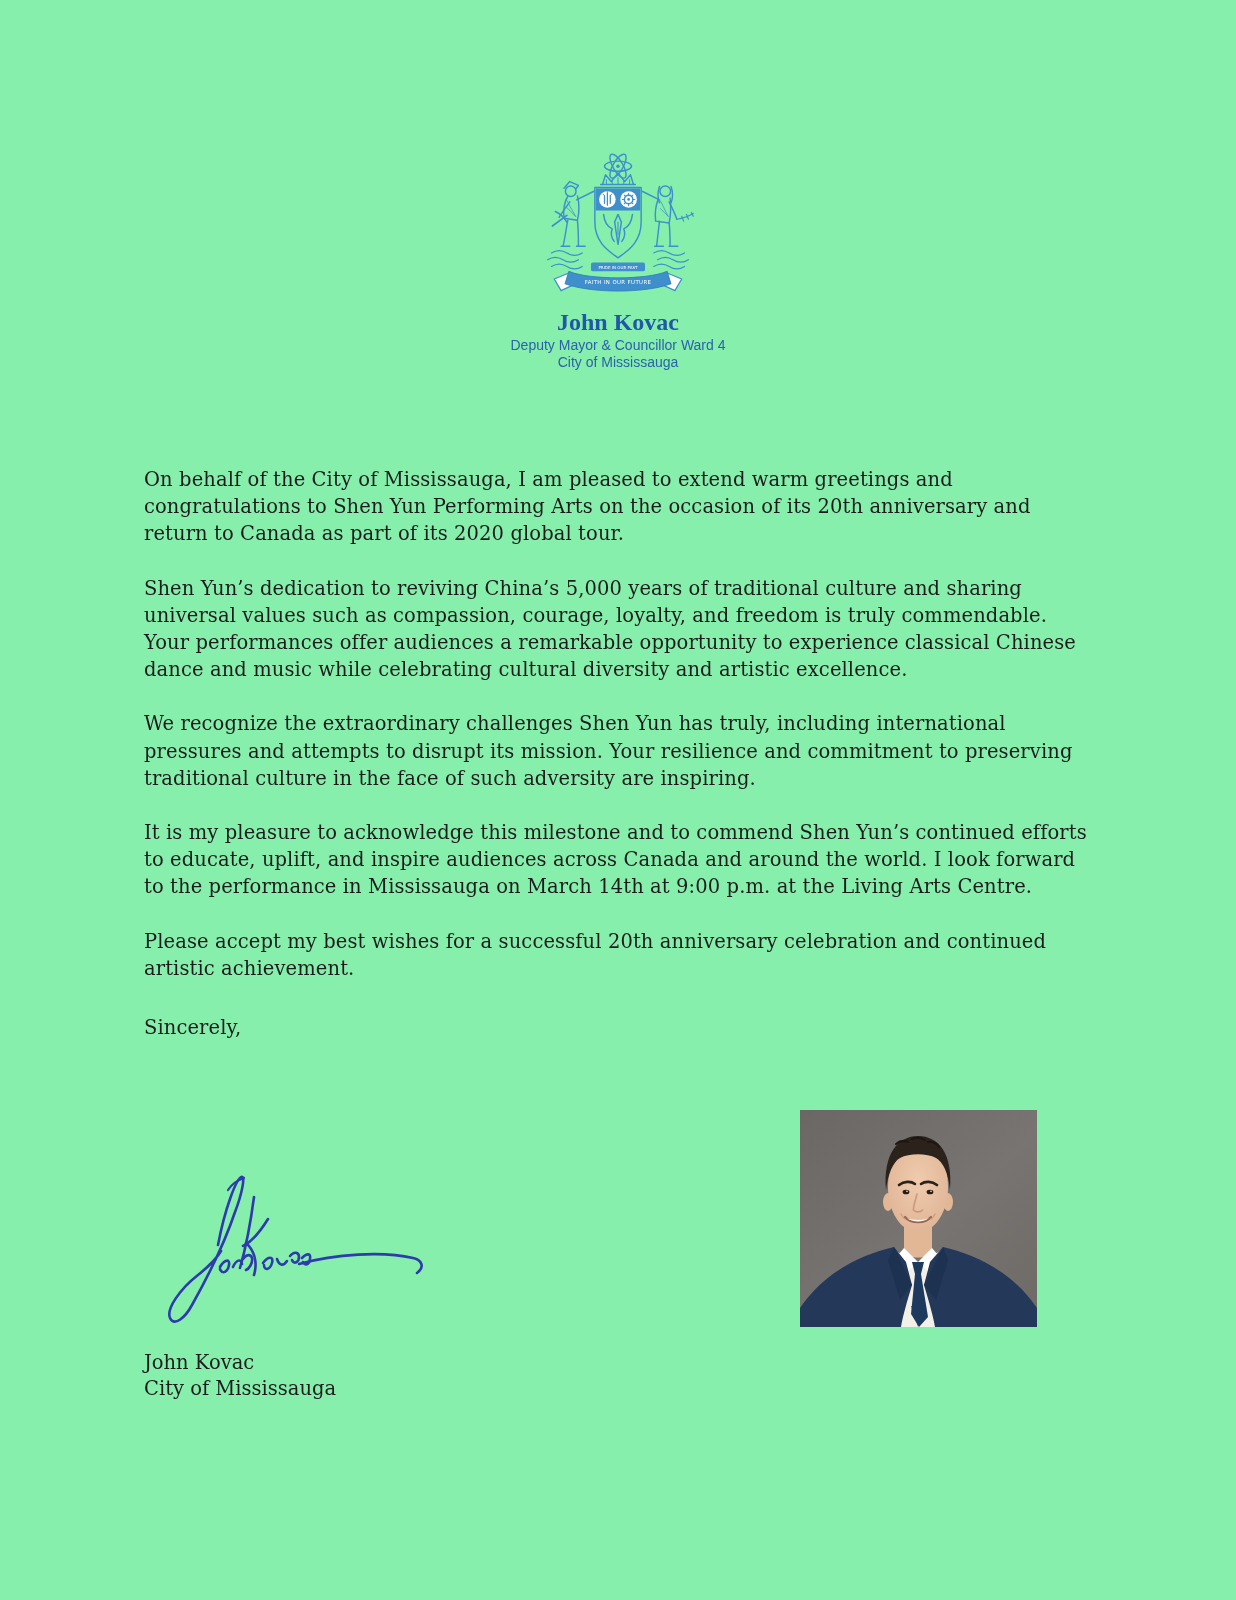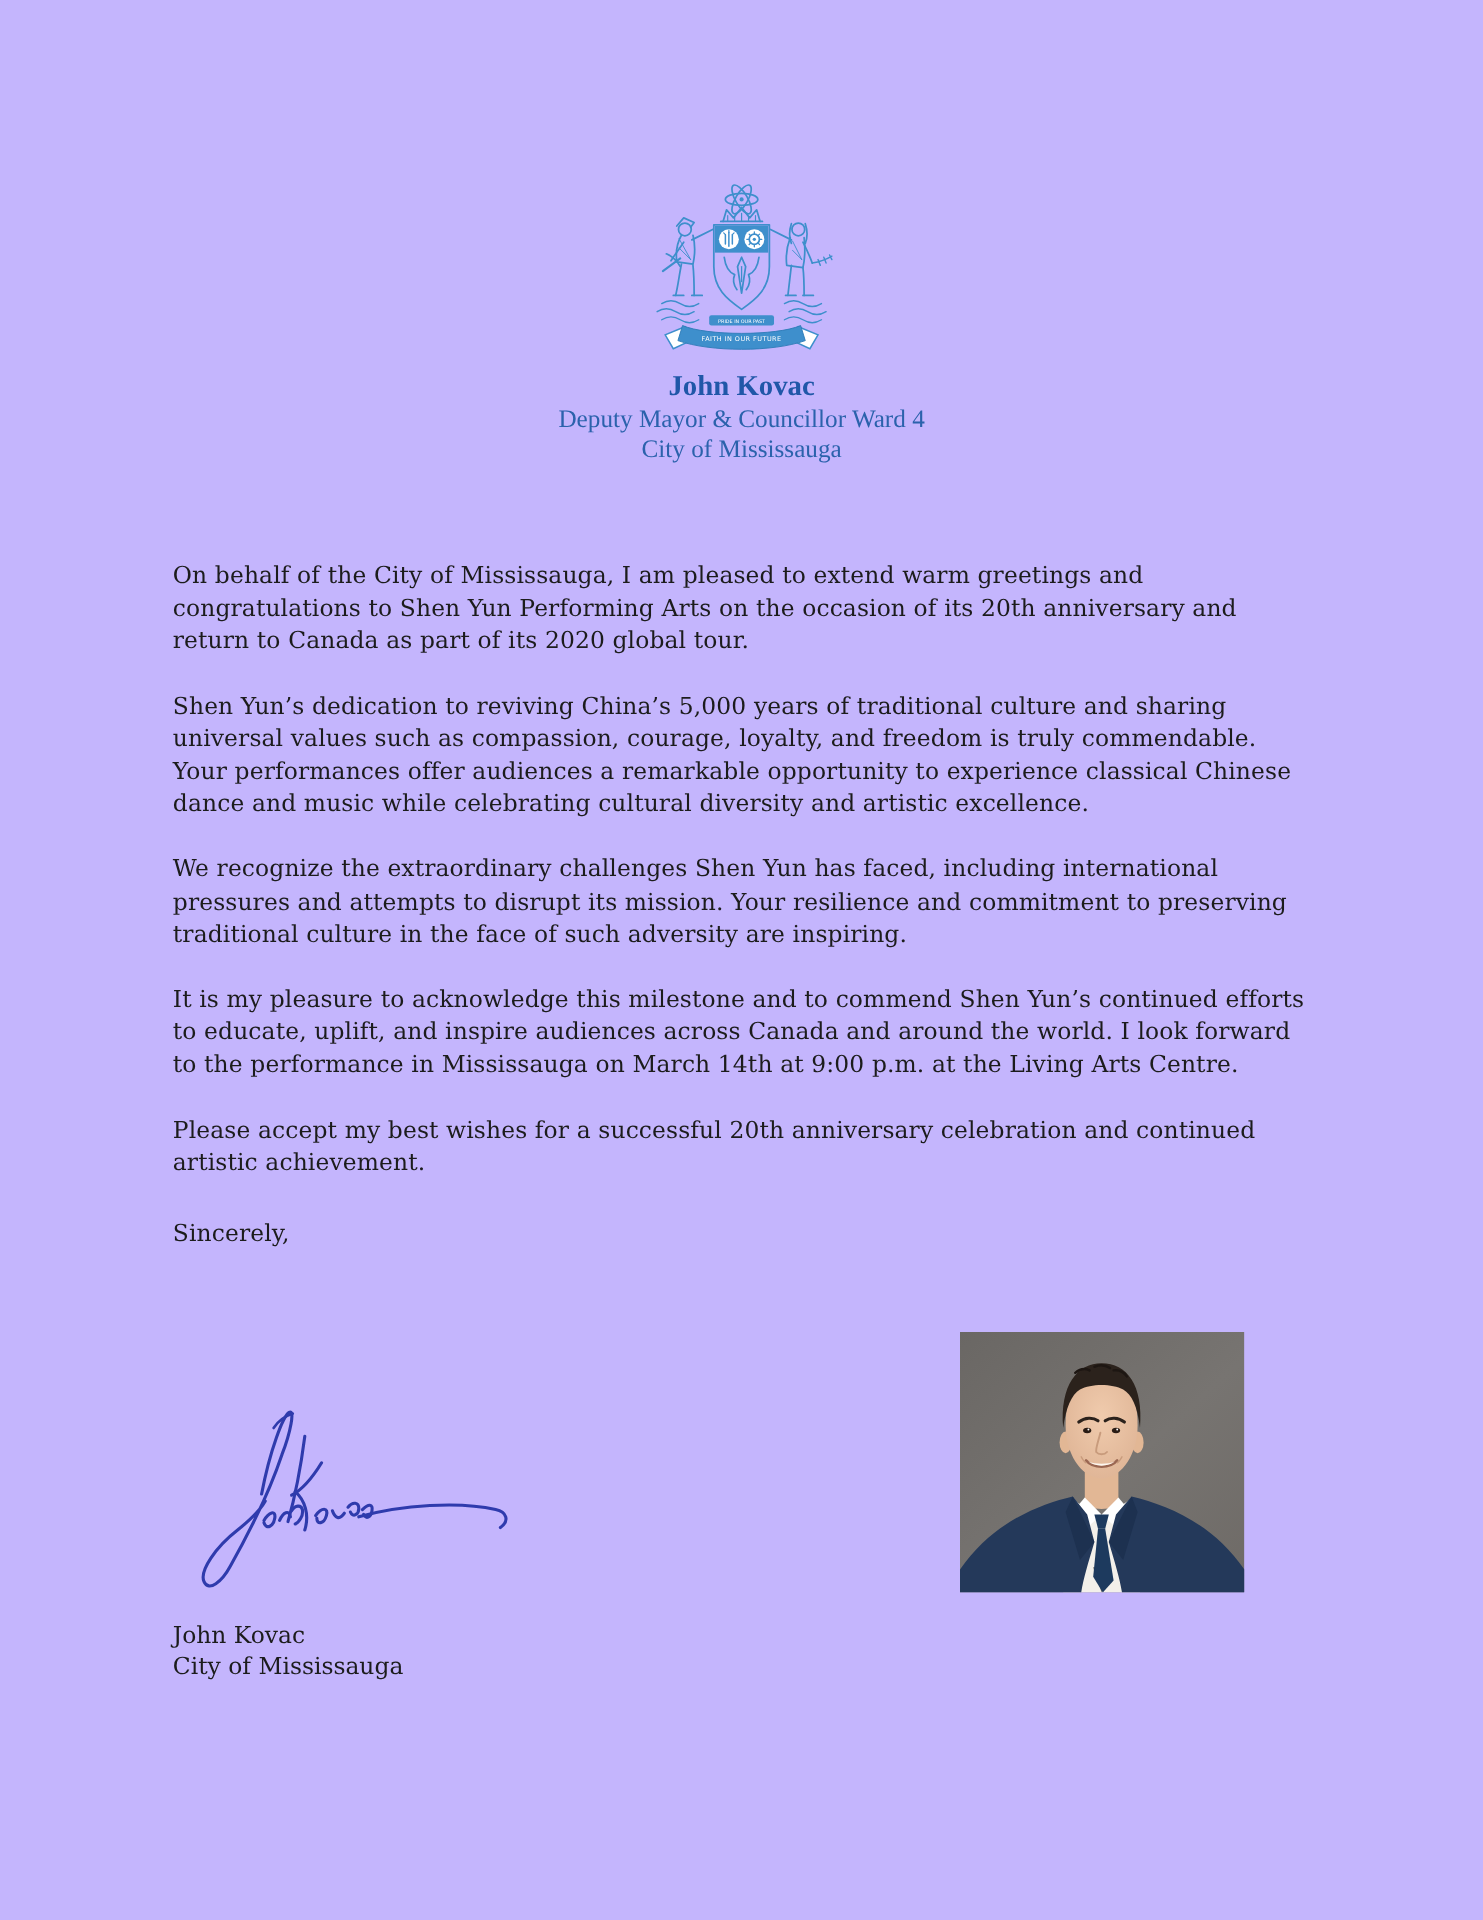--- a/index.html
+++ b/index.html
@@ -2,43 +2,43 @@
 <html><head>
 <meta charset="utf-8">
 <style>
   * { margin: 0; padding: 0; box-sizing: border-box; }
   html, body { background: #e8e8e8; }
   .page {
     position: relative;
     width: 1236px;
     height: 1600px;
     margin: 0 auto;
-    background: #c4b5fd;
+    background: #86efac;
     overflow: hidden;
     font-family: "DejaVu Serif", serif;
   }
   .letterhead {
     position: absolute;
     top: 152px;
     left: 0;
     width: 100%;
     text-align: center;
   }
   .crest-wrap { display: inline-block; line-height: 0; }
   .lh-name {
     margin-top: 6px;
     font-family: "Liberation Serif", serif;
     font-weight: bold;
     font-size: 24px;
     color: #2057A8;
     line-height: 1.2;
   }
   .lh-line {
-    font-family: Liberation Serif, serif;
-    font-size: 21px;
+    font-family: Liberation Sans, sans-serif;
+    font-size: 14px;
     color: #2B62AC;
     line-height: 1.22;
   }
   .letter-body {
     position: absolute;
     top: 466px;
     left: 144px;
     width: 952px;
     font-size: 19.5px;
     line-height: 27.2px;
@@ -142,21 +142,21 @@
       </svg>
     </span>
     <div class="lh-name">John Kovac</div>
     <div class="lh-line">Deputy Mayor &amp; Councillor Ward 4</div>
     <div class="lh-line">City of Mississauga</div>
   </div>
 
   <div class="letter-body">
     <p>On behalf of the City of Mississauga, I am pleased to extend warm greetings and congratulations to Shen Yun Performing Arts on the occasion of its 20th anniversary and return to Canada as part of its 2020 global tour.</p>
     <p>Shen Yun’s dedication to reviving China’s 5,000 years of traditional culture and sharing universal values such as compassion, courage, loyalty, and freedom is truly commendable. Your performances offer audiences a remarkable opportunity to experience classical Chinese dance and music while celebrating cultural diversity and artistic excellence.</p>
-    <p>We recognize the extraordinary challenges Shen Yun has faced, including international pressures and attempts to disrupt its mission. Your resilience and commitment to preserving traditional culture in the face of such adversity are inspiring.</p>
+    <p>We recognize the extraordinary challenges Shen Yun has truly, including international pressures and attempts to disrupt its mission. Your resilience and commitment to preserving traditional culture in the face of such adversity are inspiring.</p>
     <p>It is my pleasure to acknowledge this milestone and to commend Shen Yun’s continued efforts to educate, uplift, and inspire audiences across Canada and around the world. I look forward to the performance in Mississauga on March 14th at 9:00 p.m. at the Living Arts Centre.</p>
     <p>Please accept my best wishes for a successful 20th anniversary celebration and continued artistic achievement.</p>
     <p class="closing">Sincerely,</p>
   </div>
 
   <div class="signature-block">
     <svg width="330" height="190" viewBox="0 0 330 190" aria-hidden="true">
       <g stroke="#2F3BAD" stroke-width="2.6" fill="none" stroke-linecap="round" stroke-linejoin="round">
 
         <path d="M78,97 C85,60 96,32 101,29 C106,26 102,46 95,64 C84,97 66,132 52,157 C45,170 34,179 30,170 C26,161 40,141 58,127 C68,119 77,110 81,103"></path>

